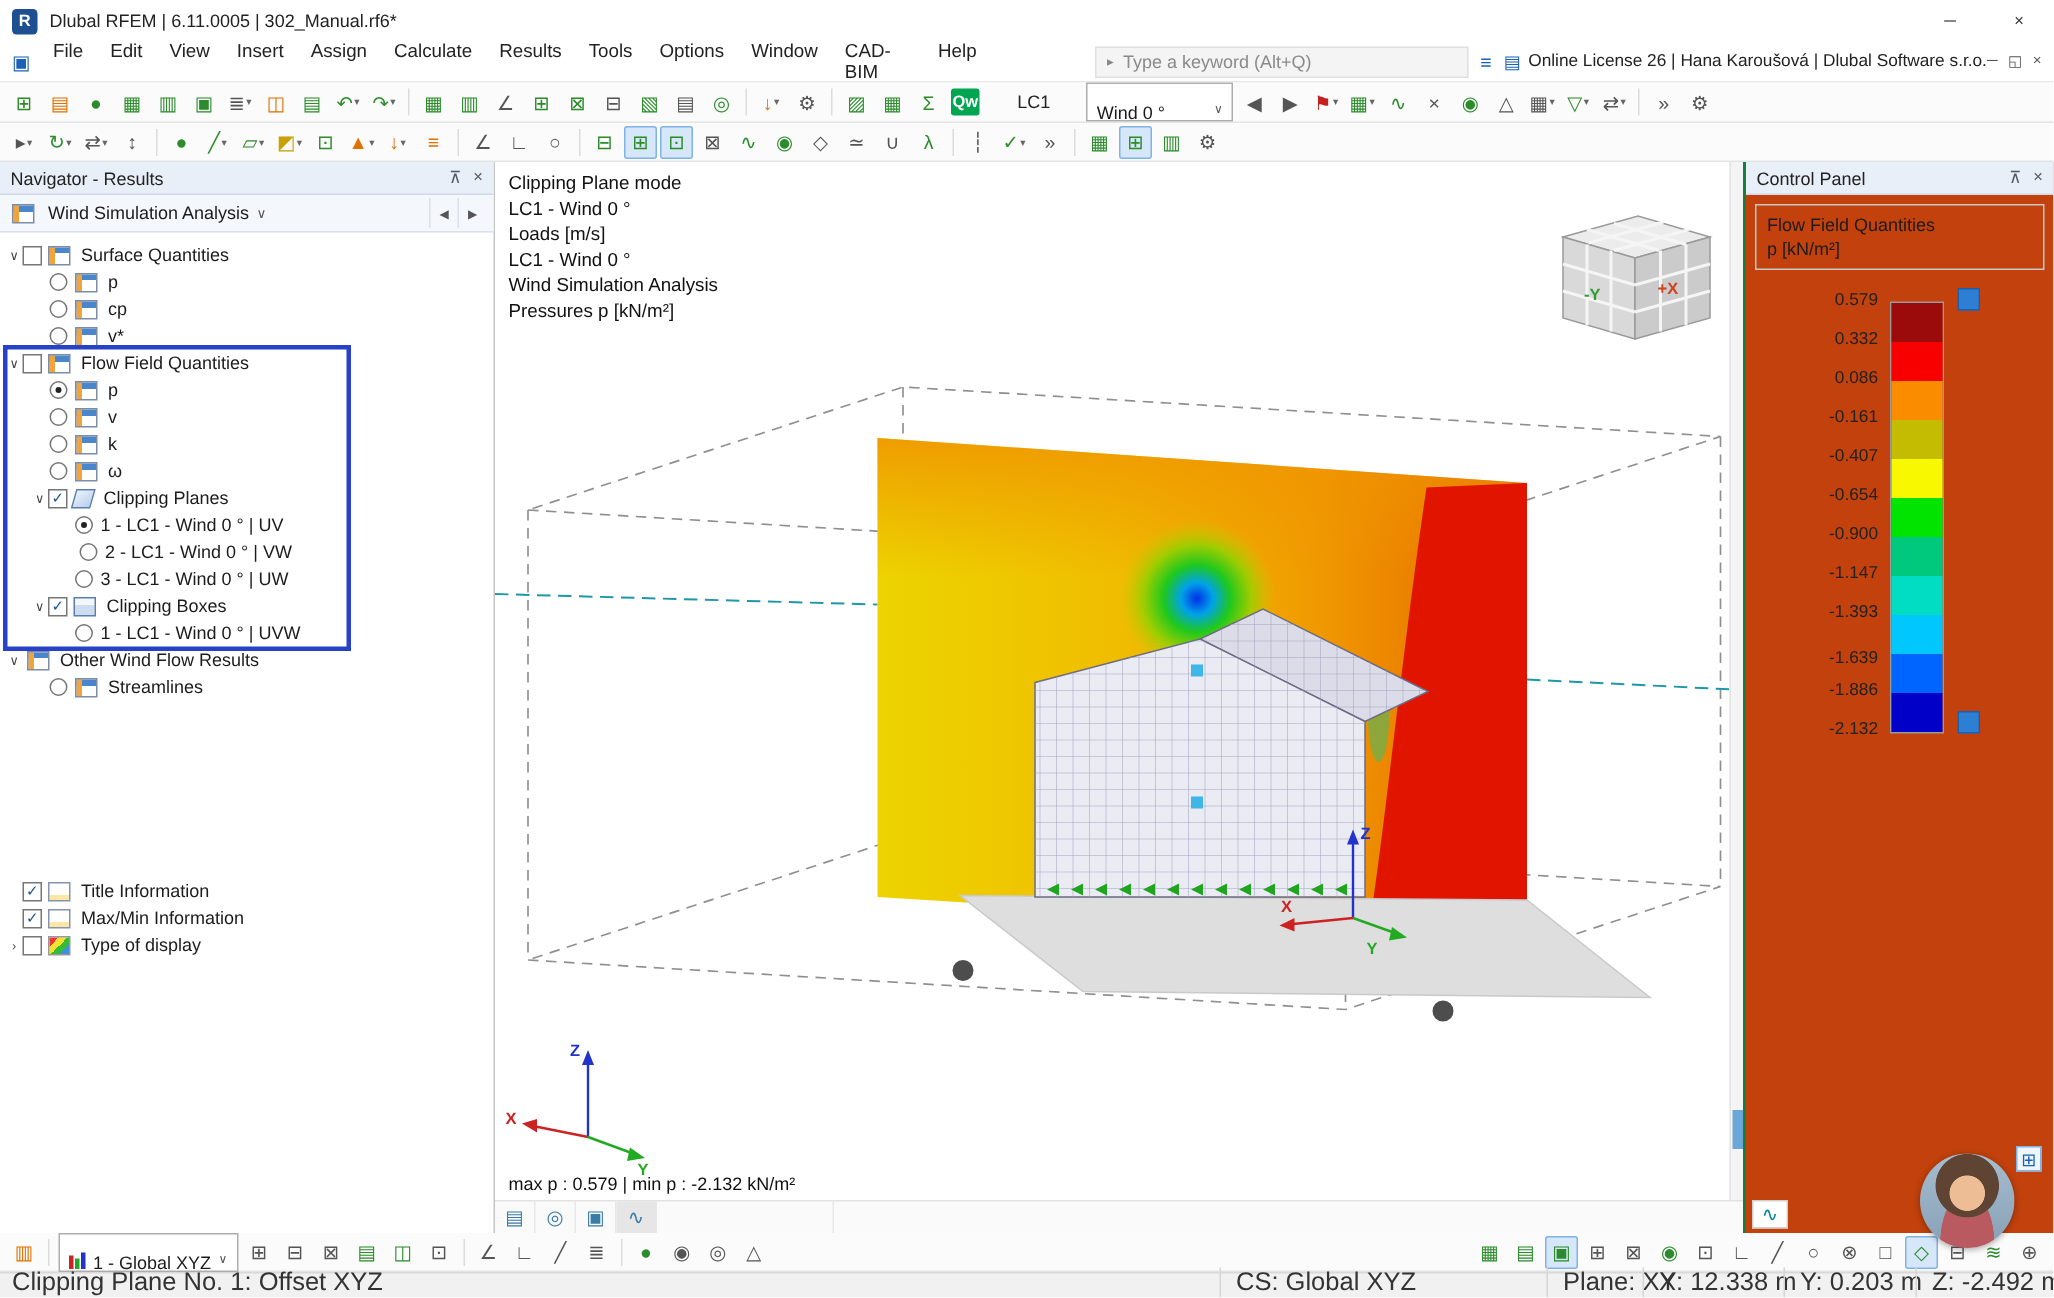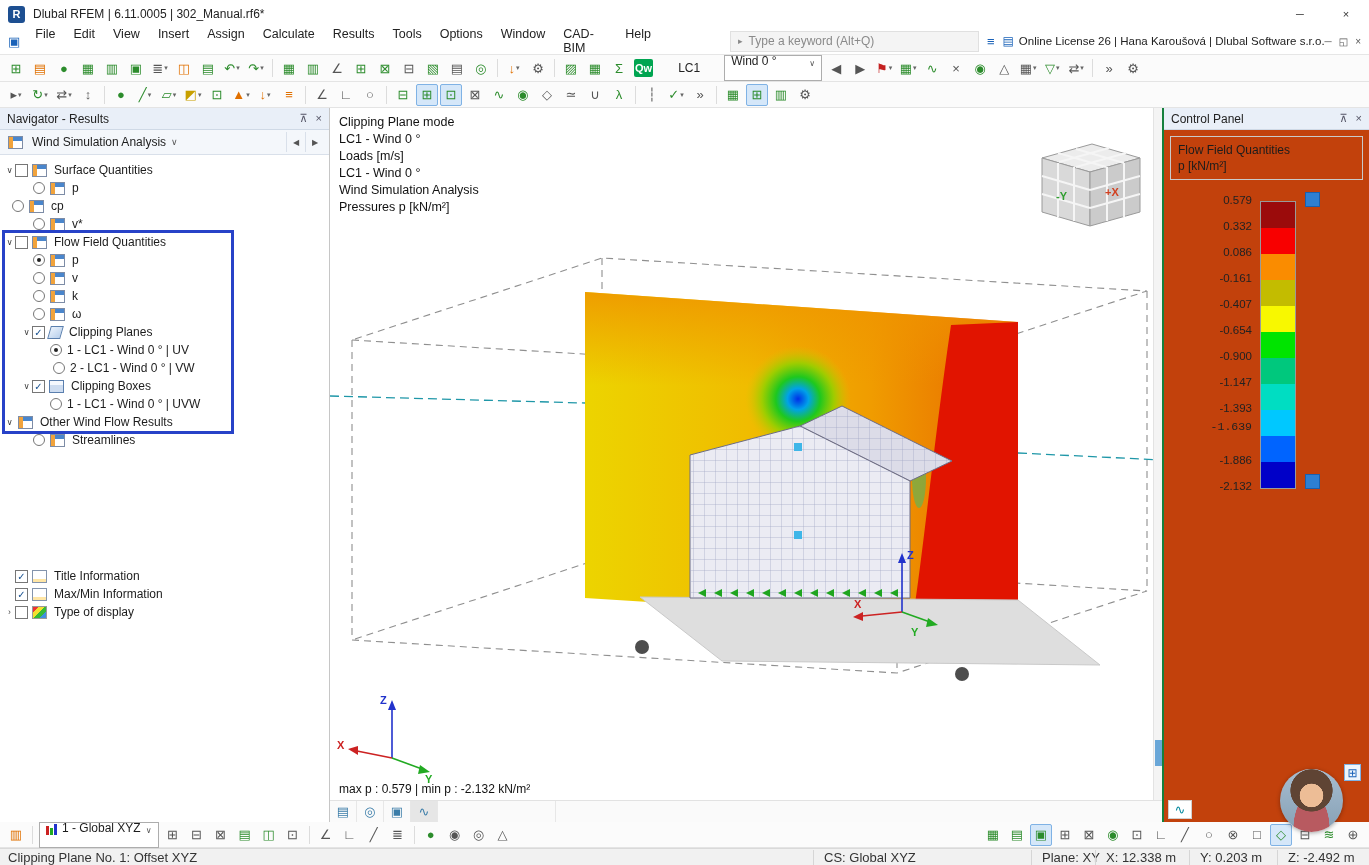--- a/index.html
+++ b/index.html
@@ -26,21 +26,21 @@
 .tbar{display:flex;align-items:center;background:#fbfbfb;border-bottom:1px solid #e4e4e4;padding:0 4px}
 #tb1{height:27px}#tb2{height:26px}
 .tb-btn{height:22px;min-width:22px;padding:0 1px;display:flex;align-items:center;justify-content:center;margin:0 1px;border:1px solid transparent;border-radius:2px}
 .tb-btn .g{font-size:13px}
 .tb-btn .dd{font-size:7px;color:#666;margin-left:1px}
 .tb-btn.act{background:#d5e7f9;border-color:#7fb2e5}
 .g.b{color:#1a62b8}.g.t{color:#00879c}.g.g{color:#2c8c2c}.g.g2{color:#555}.g.o{color:#e07000}.g.r{color:#c42020}.g.y{color:#c8a000}
 .tb-sep{width:1px;height:18px;background:#dcdcdc;margin:0 4px;flex:none}
 .tb-badge{background:#00a551;color:#fff;font-weight:bold;font-size:11px;padding:3px 1px;border-radius:2px;margin:0 3px}
 .tb-text{font-size:12px;margin:0 22px;color:#222}
-.tb-combo{background:#fff;border:1px solid #adadad;height:21px;display:flex;align-items:flex-end;gap:5px;padding:12px 6px;font-size:12px;min-width:98px;margin:0 2px}
+.tb-combo{background:#fff;border:1px solid #adadad;height:21px;display:flex;align-items:flex-start;gap:5px;padding:12px 6px;font-size:12px;min-width:98px;margin:0 2px}
 .tb-combo .caret{margin-left:auto;font-size:8px;color:#555}
 .ax-ic{display:flex;gap:1px;align-items:flex-end}
 .ax-ic i{display:block;width:3px}
 .axr{height:9px;background:#cc2222}.axg{height:7px;background:#22aa22}.axb{height:11px;background:#2233cc}
 
 .main{display:flex;height:714px}
 .navigator{width:330px;flex:none;border-right:1px solid #c6c6c6;display:flex;flex-direction:column;background:#fff}
 .phead{height:22px;background:#e9eff8;border-bottom:1px solid #cfd9e6;display:flex;align-items:center;padding:0 7px;font-size:12px;color:#222}
 .ph-btns{margin-left:auto;display:flex;gap:8px;color:#556;font-size:11px}
 .selrow{height:25px;background:#f4f7fb;border-bottom:1px solid #d9e0ea;display:flex;align-items:center;padding:0 5px;gap:5px}
@@ -84,21 +84,21 @@
 .leg-vals{position:absolute;left:0;top:7px;width:78px;height:286px}
 .leg-val{position:absolute;right:0;font-size:11.5px;color:#222;white-space:nowrap}
 .leg-handle{position:absolute;left:131px;width:15px;height:15px;background:#2d7fd3;border:1px solid #1a5fae}
 .leg-handle.top{top:-2px}.leg-handle.bottom{top:280px}
 .cp-tab{position:absolute;left:4px;bottom:3px;width:24px;height:19px;border:1px solid #d0d0d0;display:flex;align-items:center;justify-content:center;color:#00879c;font-size:13px;background:#fff}
 .avatar{position:absolute;right:26px;bottom:33px;width:63px;height:63px;border-radius:50%;z-index:50;background:radial-gradient(circle at 50% 42%,#edbd96 0 24%,rgba(0,0,0,0) 25%),radial-gradient(circle at 50% 34%,#5f4434 0 40%,rgba(0,0,0,0) 41%),radial-gradient(ellipse at 50% 95%,#b85a60 0 40%,rgba(0,0,0,0) 41%),linear-gradient(180deg,#a7bdd0,#86a0b5);box-shadow:0 1px 4px rgba(0,0,0,.35)}
 .shortcut-ic{position:absolute;right:8px;bottom:84px;width:17px;height:17px;border:1px solid #7fb2e5;color:#1a62b8;font-size:12px;display:flex;align-items:center;justify-content:center;z-index:50;background:#eef5fc}
 
 #tb3{height:26px;justify-content:space-between}
 .tb-group{display:flex;align-items:center}
-.statusbar{height:17px;display:flex;align-items:center;background:#f1f1f1;border-top:1px solid #d9d9d9;font-size:13px;color:#333}
+.statusbar{height:17px;display:flex;align-items:flex-end;background:#f1f1f1;border-top:1px solid #d9d9d9;font-size:17px;color:#333}
 .st-left{flex:1;padding:0 8px;white-space:nowrap}
 .st-cell{border-left:1px solid #d6d6d6;padding:0 10px;white-space:nowrap}
 .st-cs{width:218px}.st-plane{width:64px}.st-x{width:94px}.st-y{width:88px}.st-z{width:92px}
 </style>
 </head>
 <body>
 
 <div class="titlebar">
   <div class="app-logo">R</div>
   <div class="title-text">Dlubal RFEM | 6.11.0005 | 302_Manual.rf6*</div>
@@ -414,21 +414,21 @@
             <span class="cb"></span>
             <span class="ti ti-table"></span>
             <span class="tl">Surface Quantities</span>
           </div>
           <div class="trow" style="padding-left: 21px;">
             <span class="ar"></span>
             <span class="rd"></span>
             <span class="ti ti-table"></span>
             <span class="tl">p</span>
           </div>
-          <div class="trow" style="">
+          <div class="trow" style="padding-left: 21px;">
             <span class="ar"></span>
             <span class="rd"></span>
             <span class="ti ti-table"></span>
             <span class="tl">cp</span>
           </div>
           <div class="trow" style="padding-left: 21px;">
             <span class="ar"></span>
             <span class="rd"></span>
             <span class="ti ti-table"></span>
             <span class="tl">v*</span>
@@ -471,20 +471,25 @@
           </div>
           <div class="trow" style="padding-left: 38px;">
             <span class="ar"></span>
             <span class="rd on"></span>
             <span class="tl">1 - LC1 - Wind 0 ° | UV</span>
           </div>
           <div class="trow" style="padding-left: 41px;">
             <span class="ar"></span>
             <span class="rd"></span>
             <span class="tl">2 - LC1 - Wind 0 ° | VW</span>
+          </div>
+          <div class="trow" style="padding-left: 38px;">
+            <span class="ar"></span>
+            <span class="rd"></span>
+            <span class="tl">3 - LC1 - Wind 0 ° | UW</span>
           </div>
           <div class="trow" style="padding-left: 21px;">
             <span class="ar">∨</span>
             <span class="cb">✓</span>
             <span class="ti ti-box"></span>
             <span class="tl">Clipping Boxes</span>
           </div>
           <div class="trow" style="padding-left: 38px;">
             <span class="ar"></span>
             <span class="rd"></span>
@@ -679,21 +684,21 @@
       <div class="leg-vals">
           <div class="leg-val" style="top: -7px;">0.579</div>
           <div class="leg-val" style="top: 19px;">0.332</div>
           <div class="leg-val" style="top: 45px;">0.086</div>
           <div class="leg-val" style="top: 71px;">-0.161</div>
           <div class="leg-val" style="top: 97px;">-0.407</div>
           <div class="leg-val" style="top: 123px;">-0.654</div>
           <div class="leg-val" style="top: 149px;">-0.900</div>
           <div class="leg-val" style="top: 175px;">-1.147</div>
           <div class="leg-val" style="top: 201px;">-1.393</div>
-          <div class="leg-val" style="top: 219px; font-family: Liberation Mono, monospace;">-1.639</div>
+          <div class="leg-val" style="top: 232px;">-1.639</div>
           <div class="leg-val" style="top: 253px;">-1.886</div>
           <div class="leg-val" style="top: 279px;">-2.132</div>
         </div>
       <div class="leg-colors">
           <div class="leg-box" style="background: rgb(155, 11, 11);"></div>
           <div class="leg-box" style="background: rgb(248, 0, 0);"></div>
           <div class="leg-box" style="background: rgb(250, 140, 0);"></div>
           <div class="leg-box" style="background: rgb(195, 188, 0);"></div>
           <div class="leg-box" style="background: rgb(248, 248, 0);"></div>
           <div class="leg-box" style="background: rgb(0, 228, 0);"></div>

